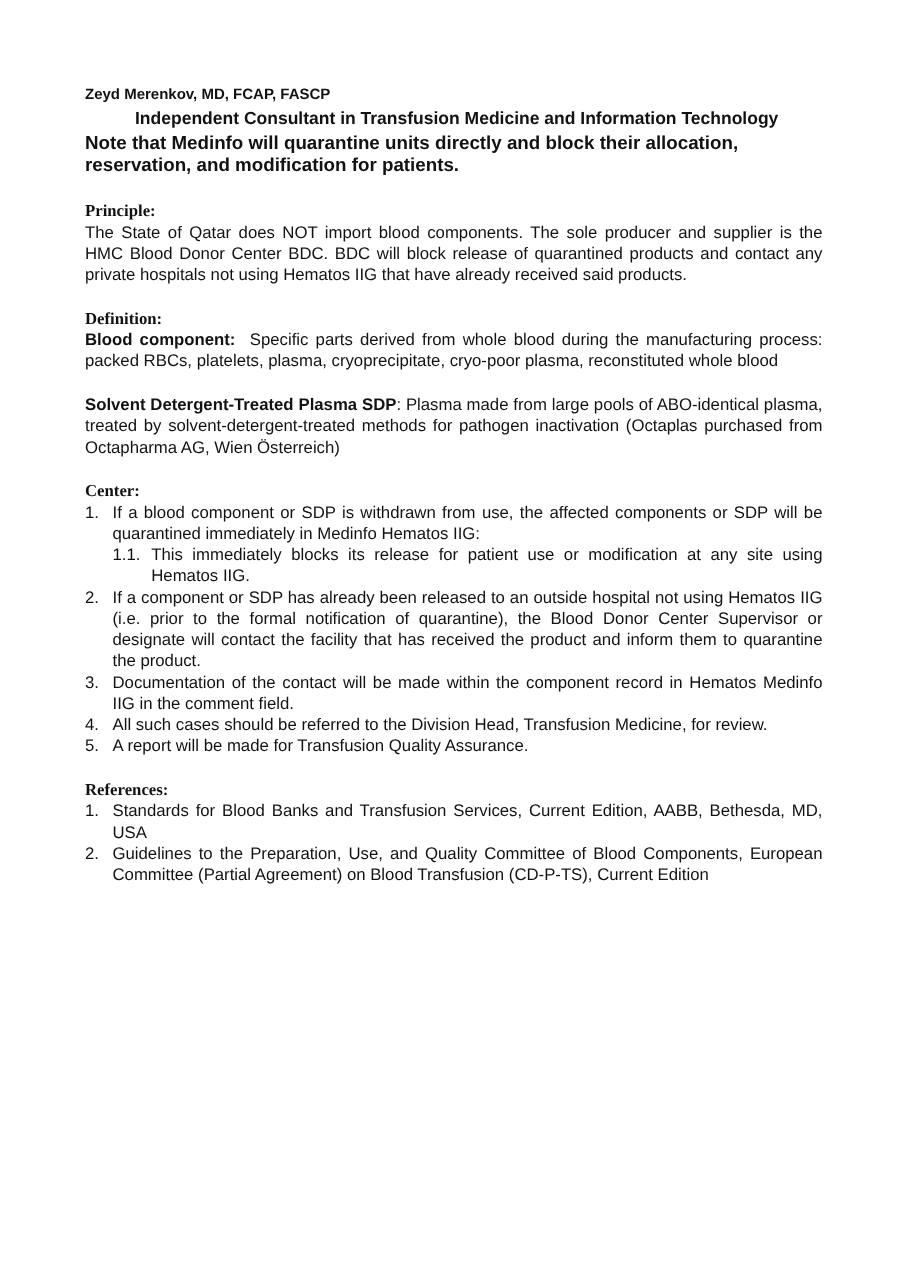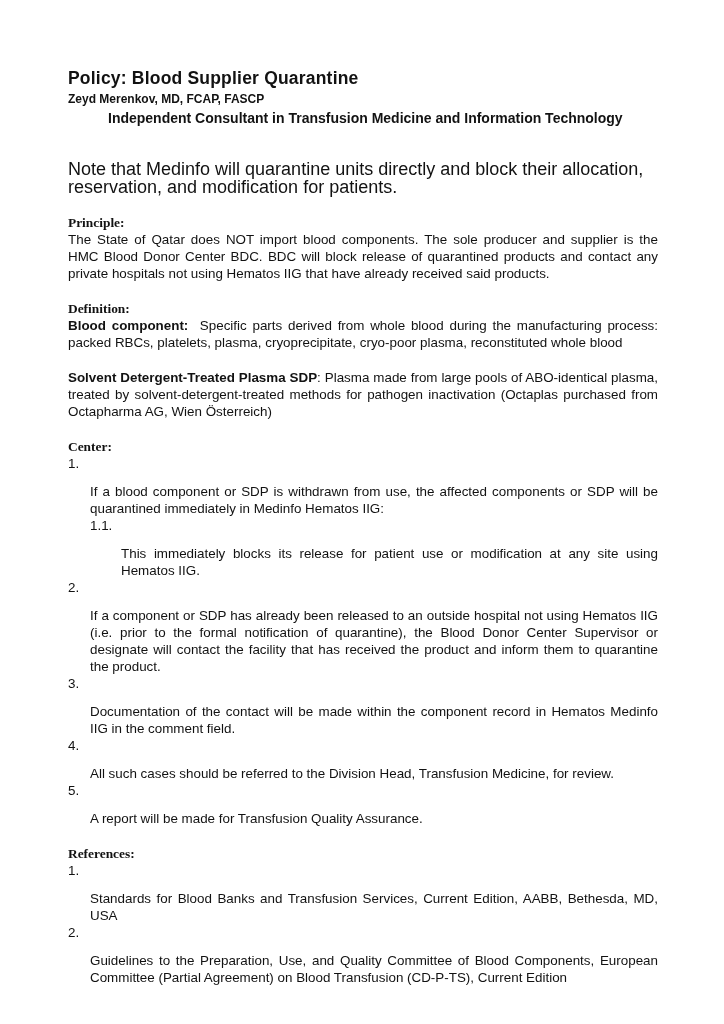--- a/index.html
+++ b/index.html
@@ -35,54 +35,52 @@
     font-weight: bold;
     line-height: 19px;
   }
   .subtitle {
     font-size: 14px;
     font-weight: bold;
     line-height: 19px;
     margin-left: 40px;
   }
   .note {
-    margin-top: 32px;
-    font-weight: normal;
-    font-size: 18px;
+    margin-top: 2px;
+    font-weight: bold;
+    font-size: 15px;
     line-height: 18px;
   }
   .section { margin-top: 18px; }
   .heading { font-weight: bold; font-family: Liberation Serif, serif; }
   .just { text-align: justify; }
   .li { display: flex; }
   .li .num {
     flex: 0 0 22px;
     width: 22px;
   }
   .li .txt {
     flex: 1 1 auto;
     text-align: justify;
-    margin-top: 28px;
   }
   .sub { display: flex; }
   .sub .num {
     flex: 0 0 31px;
     width: 31px;
   }
   .sub .txt {
     flex: 1 1 auto;
     text-align: justify;
   }
 </style>
 </head>
 <body>
 
 <div class="page">
 
-  <div class="title">Policy:  Blood Supplier Quarantine</div>
   <div class="author">Zeyd Merenkov, MD, FCAP, FASCP</div>
   <div class="subtitle">Independent Consultant in Transfusion Medicine and Information Technology</div>
 
   <div class="note">Note that Medinfo will quarantine units directly and block their allocation, reservation, and modification for patients.</div>
 
   <div class="section">
     <div class="heading">Principle:</div>
     <div class="just">The State of Qatar does NOT import blood components.  The sole producer and supplier is the HMC Blood Donor Center BDC.  BDC will block release of quarantined products and contact any private hospitals not using Hematos IIG that have already received said products.</div>
   </div>
 

